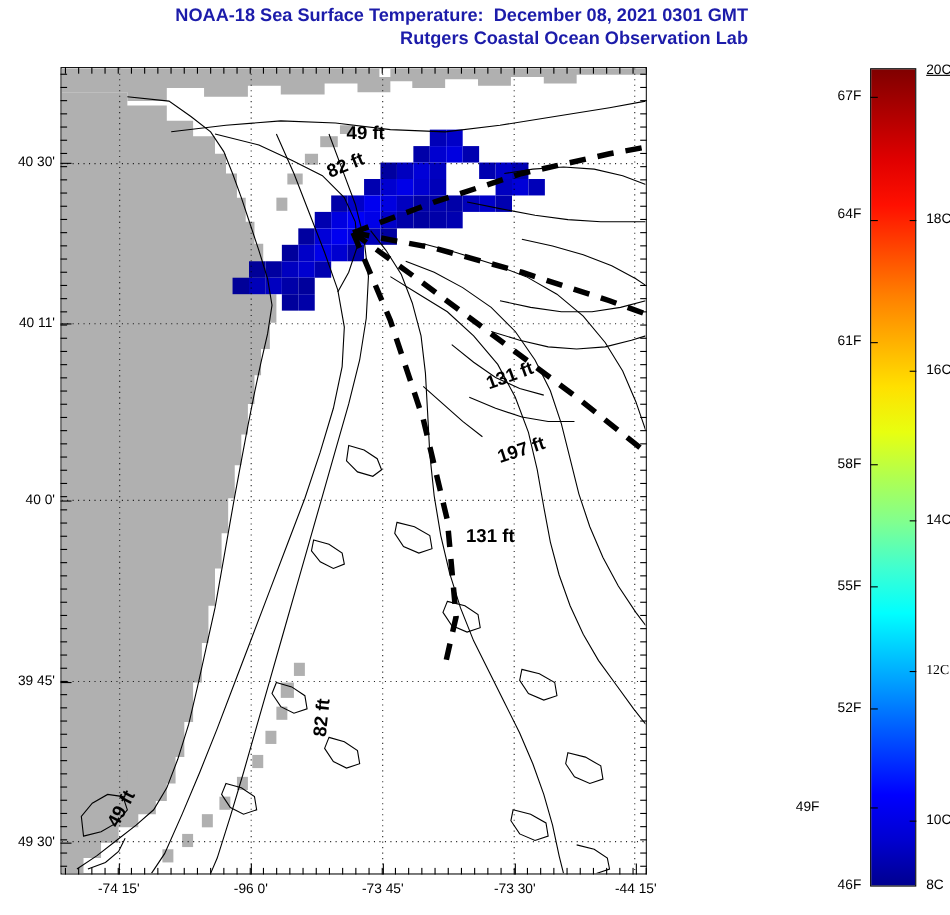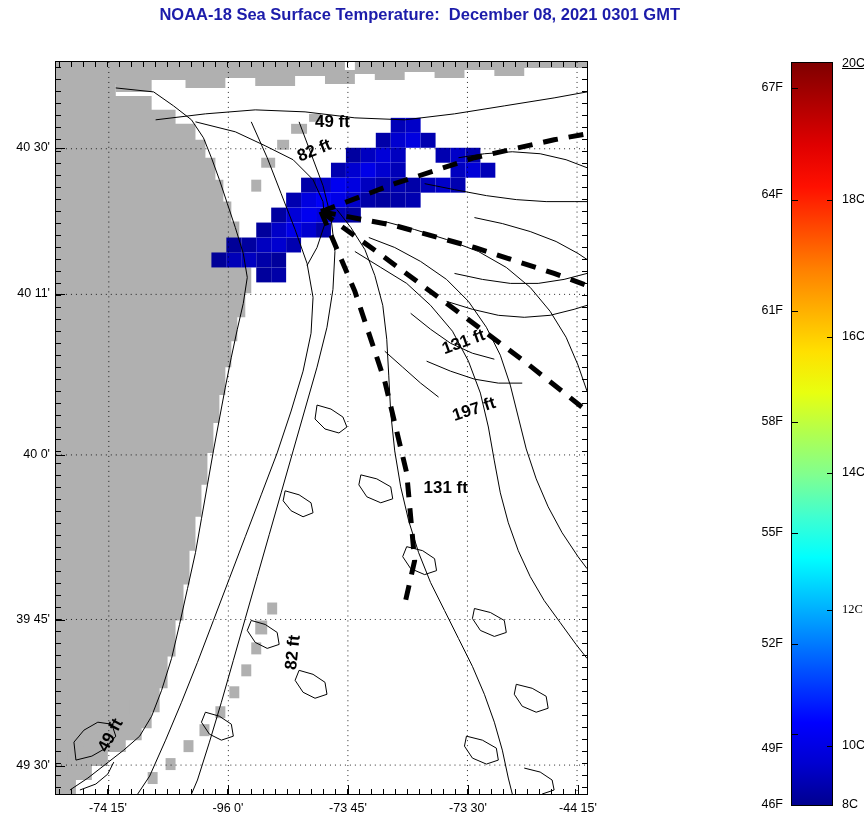--- a/index.html
+++ b/index.html
@@ -95,20 +95,21 @@
     color: #000000;
     white-space: nowrap;
   }
   .cb-label-f { text-align: right; }
 </style>
 </head>
 <body>
 
 <div id="title-block">
   <div class="title-line">NOAA-18 Sea Surface Temperature:  December 08, 2021 0301 GMT</div>
+  <div class="title-line">Rutgers Coastal Ocean Observation Lab</div>
 </div>
 
 <div id="map-frame">
   <svg id="map-canvas" viewBox="0 0 533 734" preserveAspectRatio="none">
 
     <rect x="0" y="0" width="533" height="734" fill="#ffffff"></rect>
 
     <g fill="#b0b0b0" stroke="none">
 
       <path d="M0,0 L290,0 L290,8 L300,8 L300,0 L533,0 L533,6 L470,6 L470,14 L440,14
@@ -557,21 +558,21 @@
     <div class="cb-label cb-label-f" style="left: 735px; width: 48px; top: 187px;">64F</div>
     <div class="cb-tick-l" style="left: 791px; width: 7px; top: 200px;"></div>
     <div class="cb-label cb-label-f" style="left: 735px; width: 48px; top: 303px;">61F</div>
     <div class="cb-tick-l" style="left: 791px; width: 7px; top: 311px;"></div>
     <div class="cb-label cb-label-f" style="left: 735px; width: 48px; top: 414px;">58F</div>
     <div class="cb-tick-l" style="left: 791px; width: 7px; top: 422px;"></div>
     <div class="cb-label cb-label-f" style="left: 735px; width: 48px; top: 525px;">55F</div>
     <div class="cb-tick-l" style="left: 791px; width: 7px; top: 533px;"></div>
     <div class="cb-label cb-label-f" style="left: 735px; width: 48px; top: 636px;">52F</div>
     <div class="cb-tick-l" style="left: 791px; width: 7px; top: 644px;"></div>
-    <div class="cb-label cb-label-f" style="left: 735px; width: 48px; top: 726px; margin-top: 15px;">49F</div>
+    <div class="cb-label cb-label-f" style="left: 697px; width: 48px; top: 726px;">49F</div>
     <div class="cb-tick-l" style="left: 791px; width: 7px; top: 734px;"></div>
     <div class="cb-label cb-label-f" style="left: 735px; width: 48px; top: 797px;">46F</div>
     <div class="cb-label" style="left: 842px; top: 56px; text-decoration: underline;">20C</div>
     <div class="cb-label" style="left: 842px; top: 192px;">18C</div>
     <div class="cb-tick-r" style="left: 827px; width: 6px; top: 200px;"></div>
     <div class="cb-label" style="left: 842px; top: 329px;">16C</div>
     <div class="cb-tick-r" style="left: 827px; width: 6px; top: 337px;"></div>
     <div class="cb-label" style="left: 842px; top: 465px;">14C</div>
     <div class="cb-tick-r" style="left: 827px; width: 6px; top: 473px;"></div>
     <div class="cb-label" style="left: 842px; top: 602px; font-family: Liberation Serif, serif;">12C</div>

